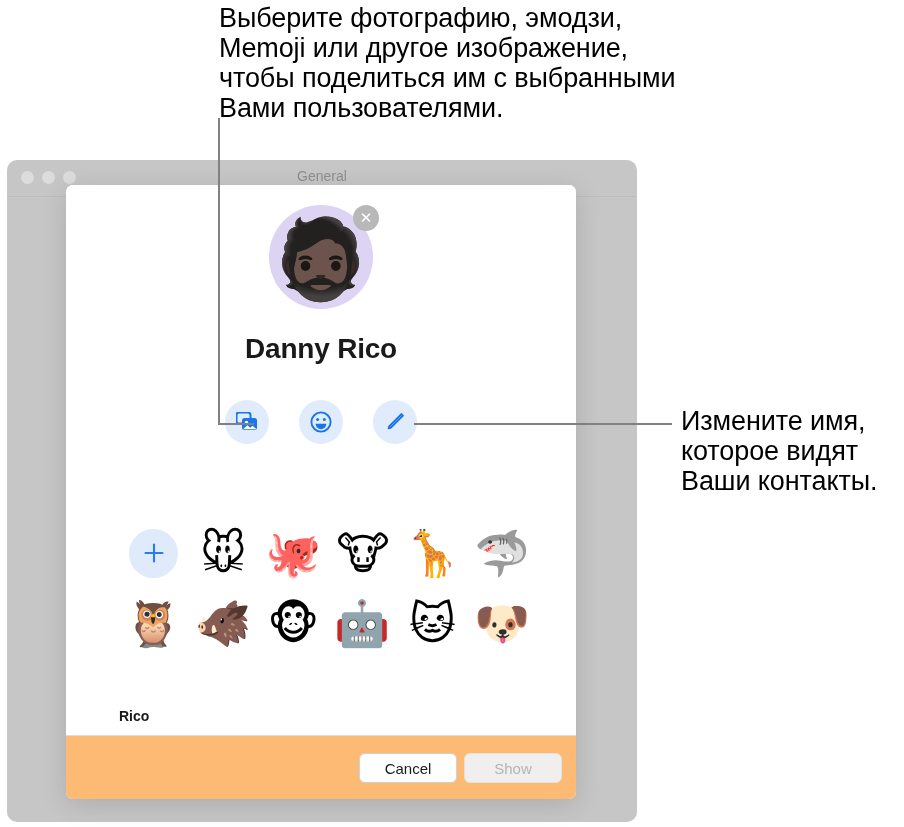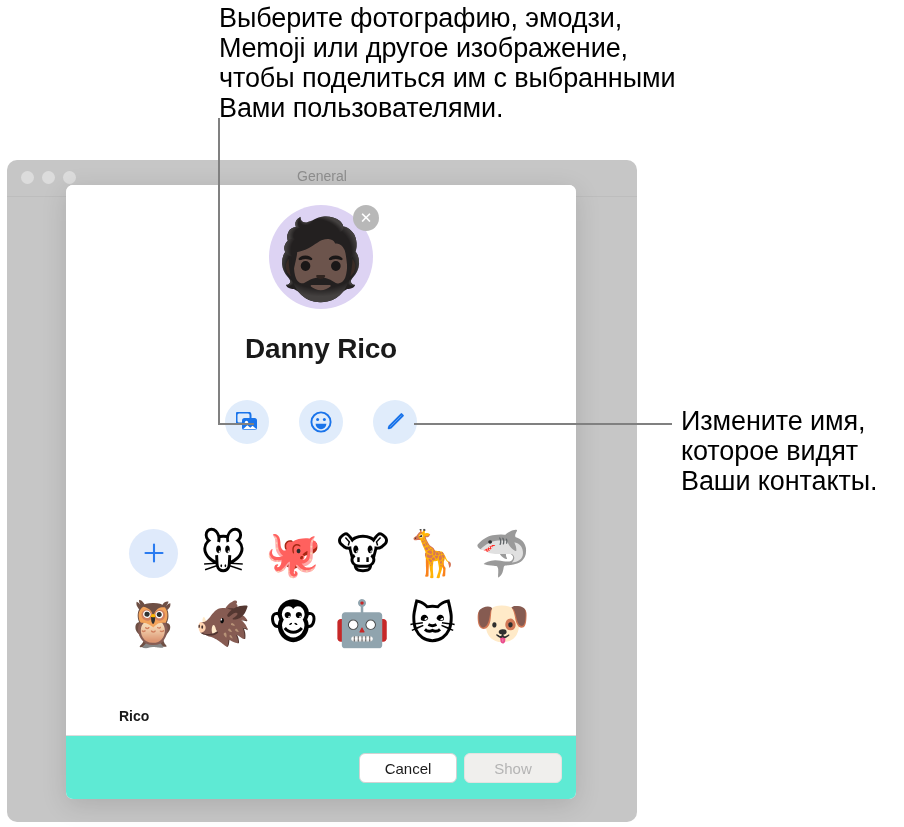--- a/index.html
+++ b/index.html
@@ -193,21 +193,21 @@
   #section-more-head {
     position: absolute;
     left: 53px; top: 522px;
   }
 
   
   #dialog-footer {
     position: absolute;
     left: 0; right: 0; bottom: 0;
     height: 64px;
-    background: #5eead4;
+    background: #fdba74;
     border-top: 1px solid #dcdcdc;
   }
   .footer-btn {
     position: absolute;
     top: 17px;
     height: 30px;
     border-radius: 6px;
     font-size: 15px;
     line-height: 29px;
     text-align: center;

